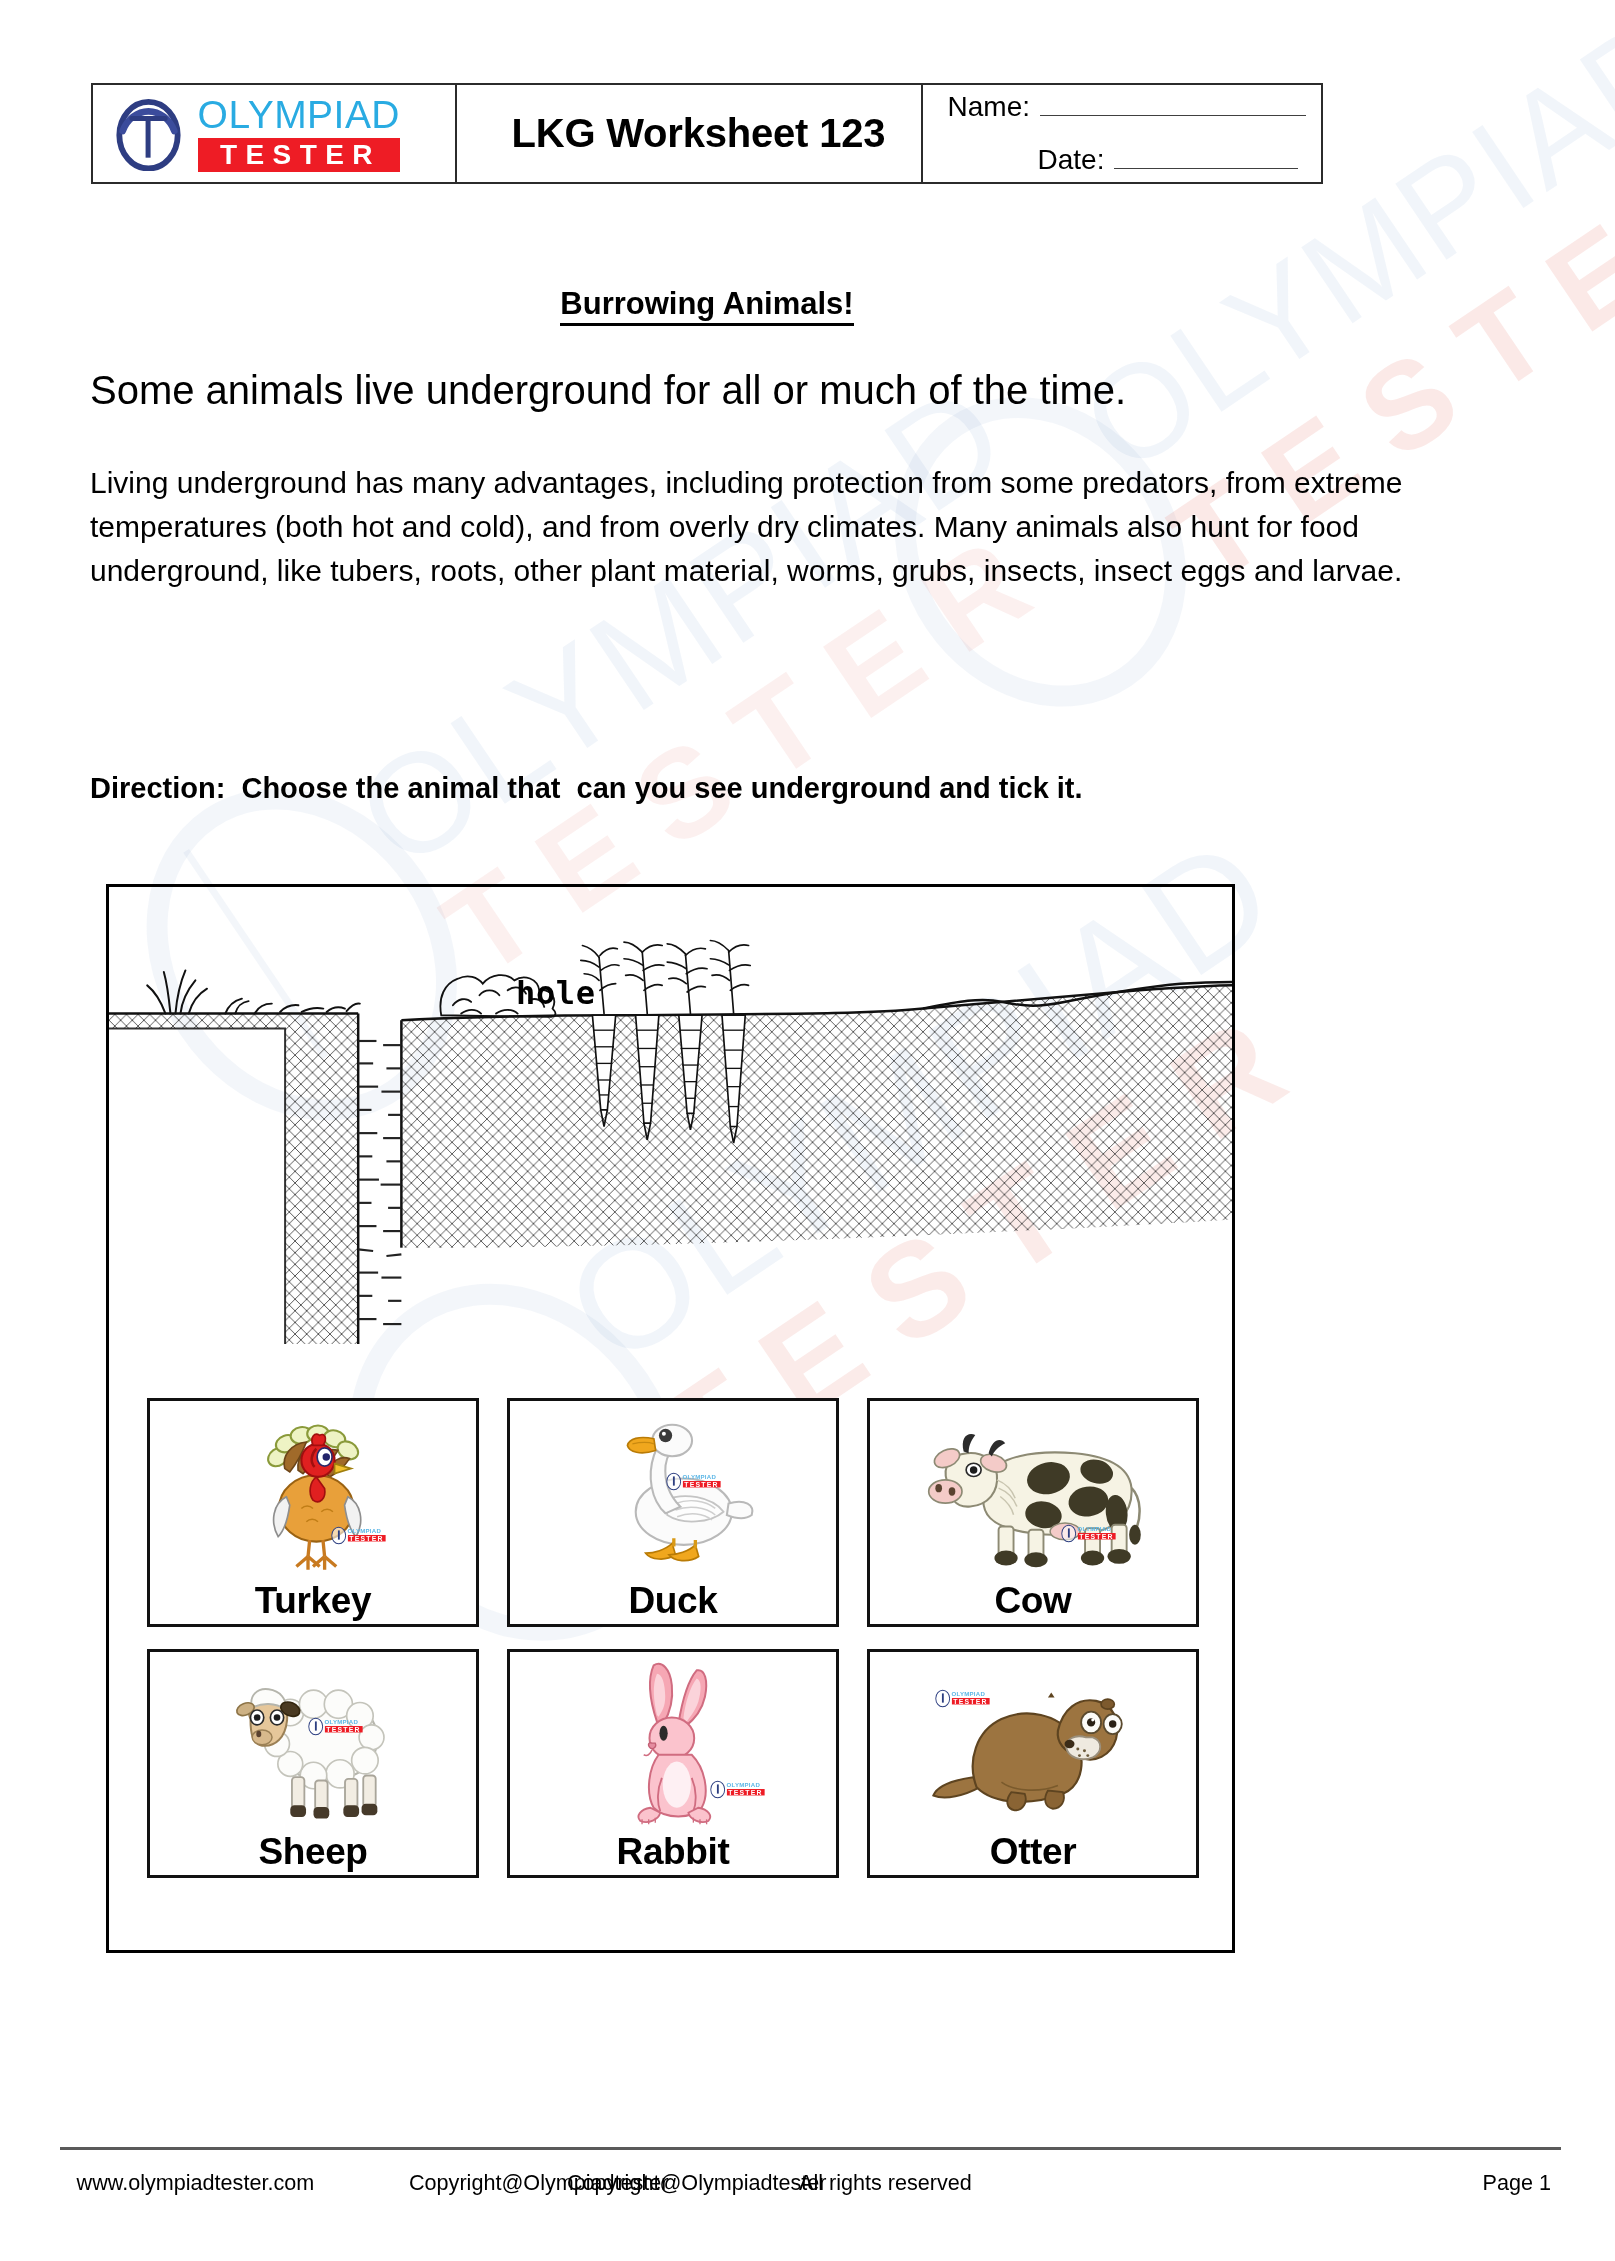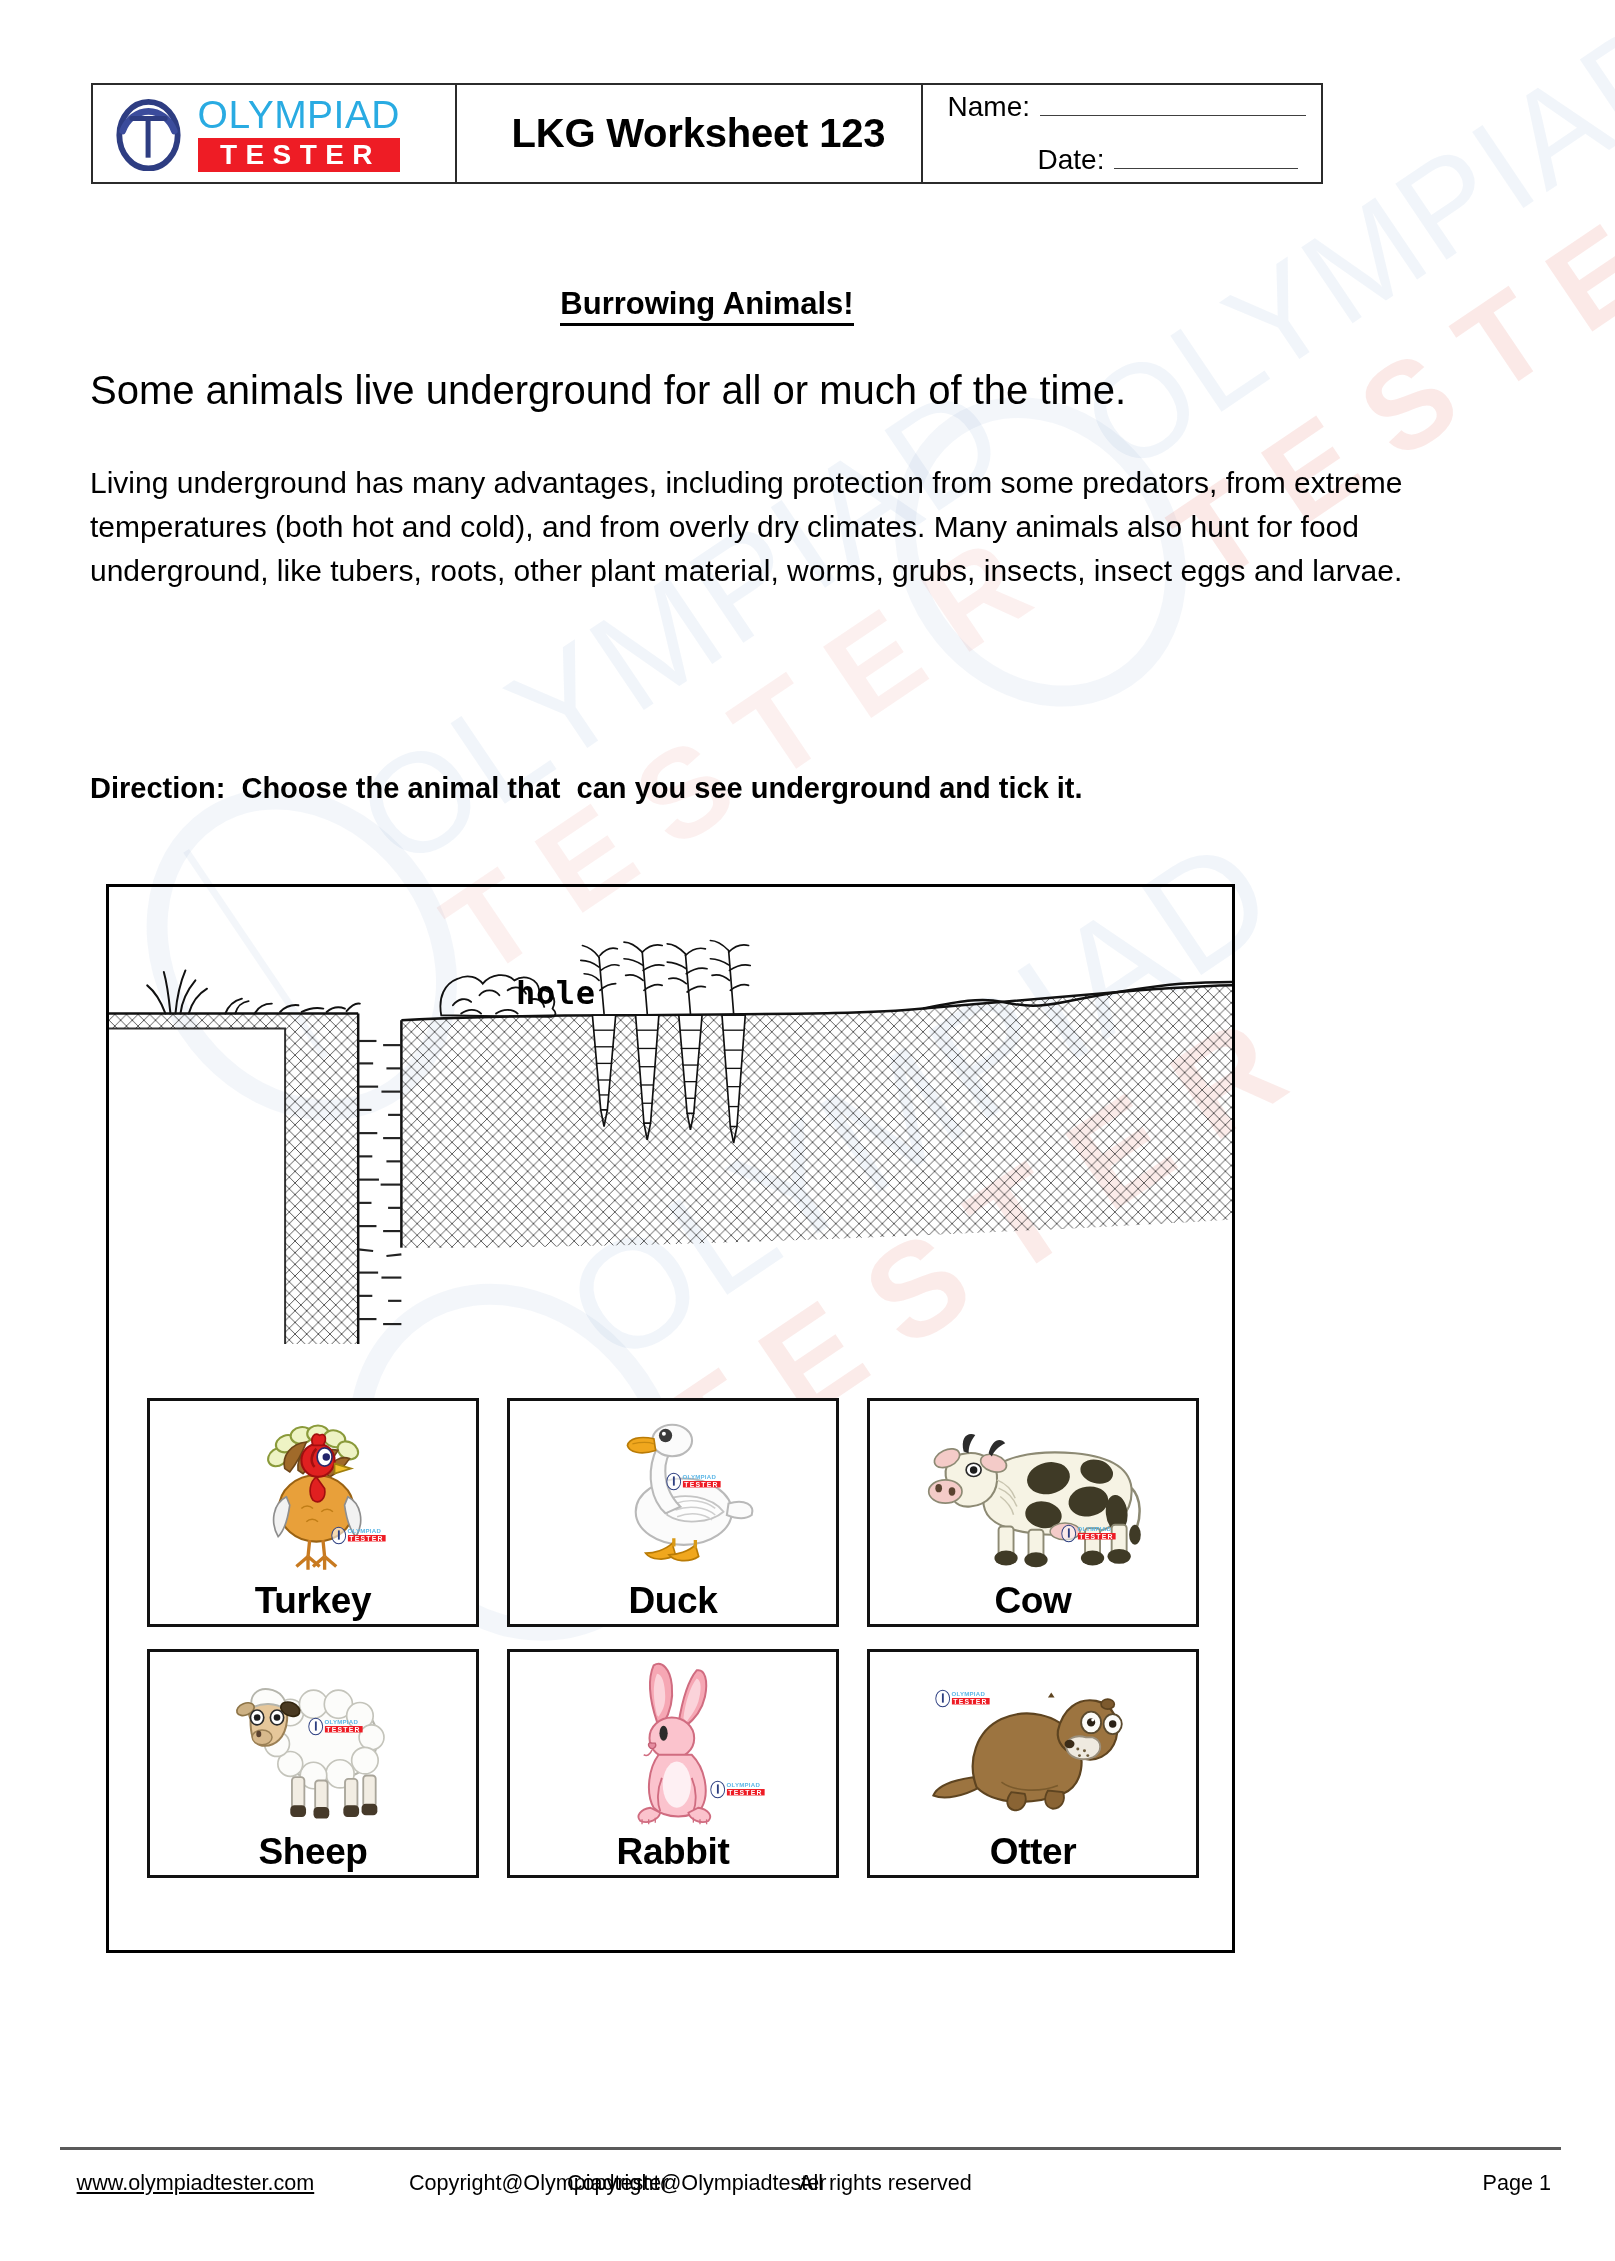--- a/index.html
+++ b/index.html
@@ -317,21 +317,21 @@
     background: #5a5a5a;
   }
   #footer {
     position: absolute;
     left: 60px;
     top: 2163px;
     width: 1501px;
     height: 42px;
     font-size: 21.6px;
   }
-  #footer-site { position: absolute; left: 16.6px; top: 6.6px; white-space: nowrap; text-decoration: underline; }
+  #footer-site { position: absolute; left: 16.6px; top: 6.6px; white-space: nowrap; }
   #footer-copy-a { position: absolute; left: 349px; top: 6.6px; white-space: nowrap; }
   #footer-copy-b { position: absolute; left: 507px; top: 6.6px; white-space: nowrap; }
   #footer-rights { position: absolute; left: 739px; top: 6.6px; white-space: nowrap; text-align: center; }
   #footer-page { position: absolute; right: 10px; top: 6.6px; white-space: nowrap; }
 </style>
 </head>
 <body>
 
 <div id="watermark-layer">
 

